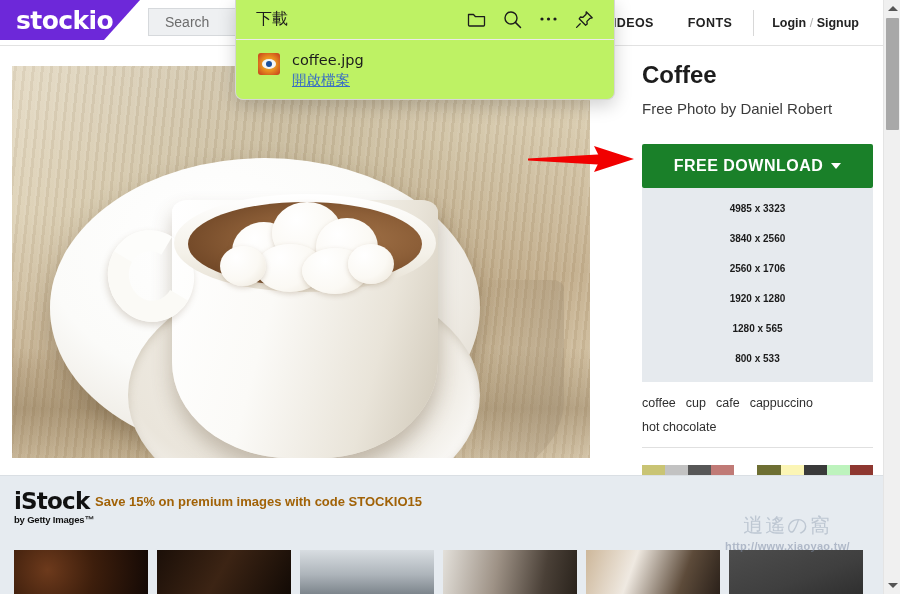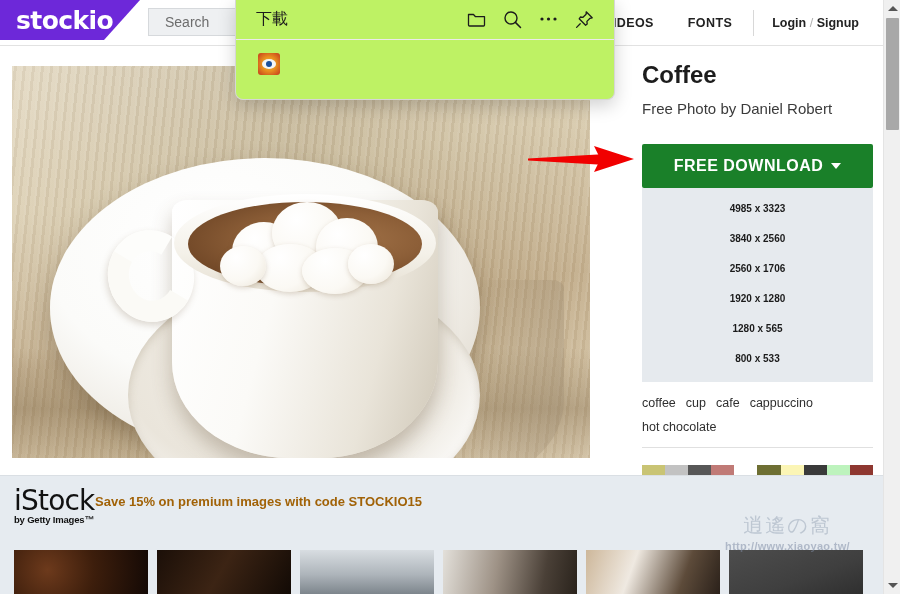--- a/index.html
+++ b/index.html
@@ -163,21 +163,21 @@
   .sw { flex: 1 1 0; height: 13px; }
 
   
   .promo {
     position: absolute; left: 0; top: 475px; width: 883px; height: 119px;
     background: #e6ebf0; border-top: 1px solid #dadfe4;
   }
   .istock {
     position: absolute; left: 14px; top: 13px; color: #111;
   }
-  .istock-main { font-size: 28px; font-weight: normal; letter-spacing: -0.8px; line-height: 24px; font-family: "DejaVu Sans", sans-serif; }
+  .istock-main { font-size: 23px; font-weight: bold; letter-spacing: -0.8px; line-height: 24px; font-family: "DejaVu Sans", sans-serif; }
   .istock-sub { font-size: 9.5px; font-weight: bold; letter-spacing: -0.2px; margin-top: 1px; }
   .promo-text {
     position: absolute; left: 95px; top: 18px;
     font-size: 13px; font-weight: bold; color: #a16207; white-space: nowrap;
   }
   .thumbs { position: absolute; left: 14px; top: 550px; display: flex; gap: 9px; }
   .thumb { width: 134px; height: 44px; overflow: hidden; }
   .t1 { background: radial-gradient(circle at 25% 45%, #6d3a1c 0%, #3d1e0c 45%, #140905 100%); }
   .t2 { background: linear-gradient(120deg, #1b0f08 0%, #3c2414 48%, #120a05 100%); }
   .t3 { background: linear-gradient(180deg, #d8dde1 0%, #aeb5bb 55%, #7d858c 100%); }
@@ -393,20 +393,24 @@
               <line x1="5.2" y1="13.8" x2="1.6" y2="17.4" stroke="#1c1c1c" stroke-width="1.3" stroke-linecap="round"></line>
             </svg>
         </span>
       </span>
     </div>
     <div class="dl-body">
       <span class="file-icon">
         <span class="eye"></span>
         <span class="pupil"></span>
       </span>
+      <span>
+        <div class="file-name">coffee.jpg</div>
+        <div class="file-action">開啟檔案</div>
+      </span>
     </div>
   </div>
 
   <div class="scrollbar">
     <div class="sb-arrow up">
         <i></i>
       </div>
     <div class="sb-thumb"></div>
     <div class="sb-arrow down">
         <i></i>

